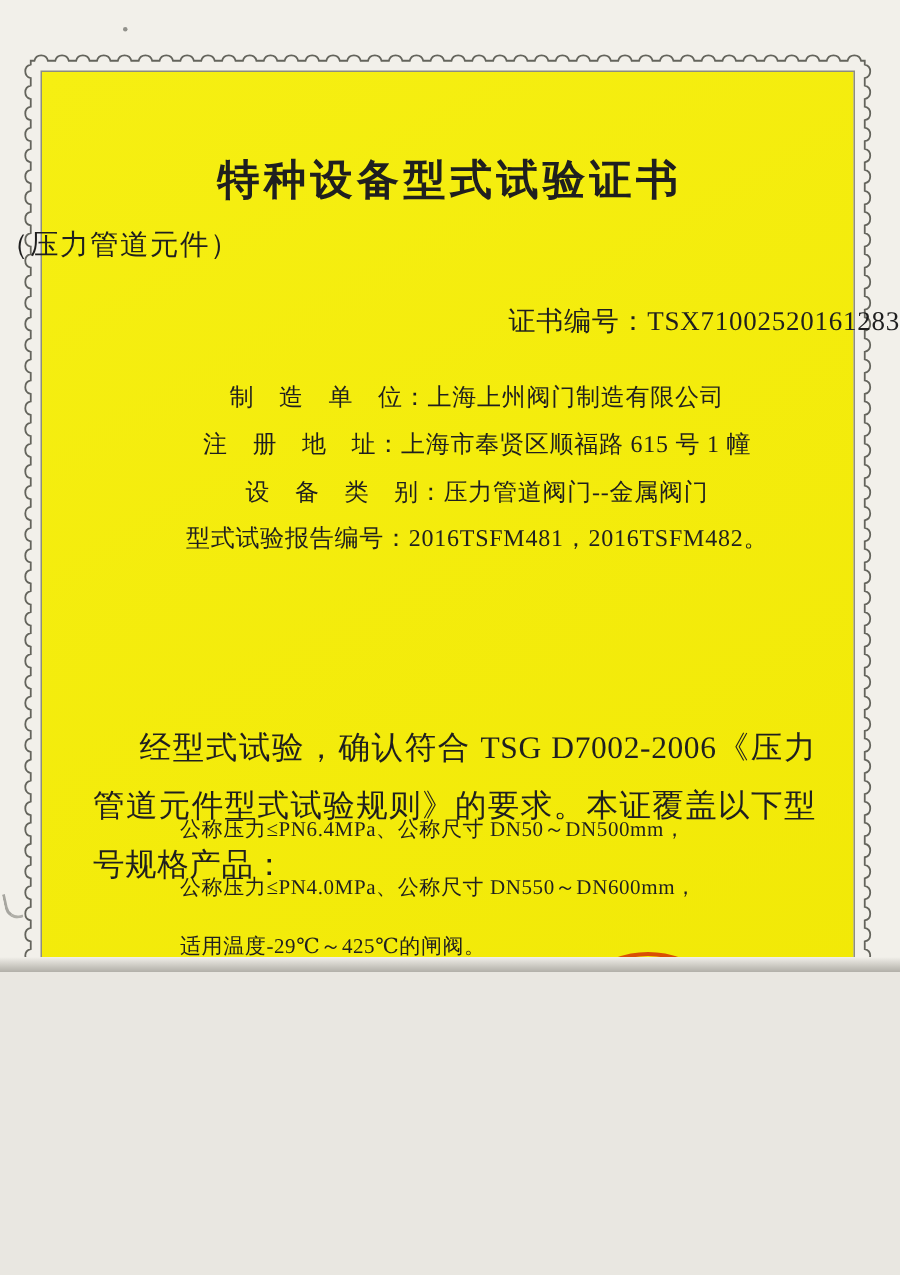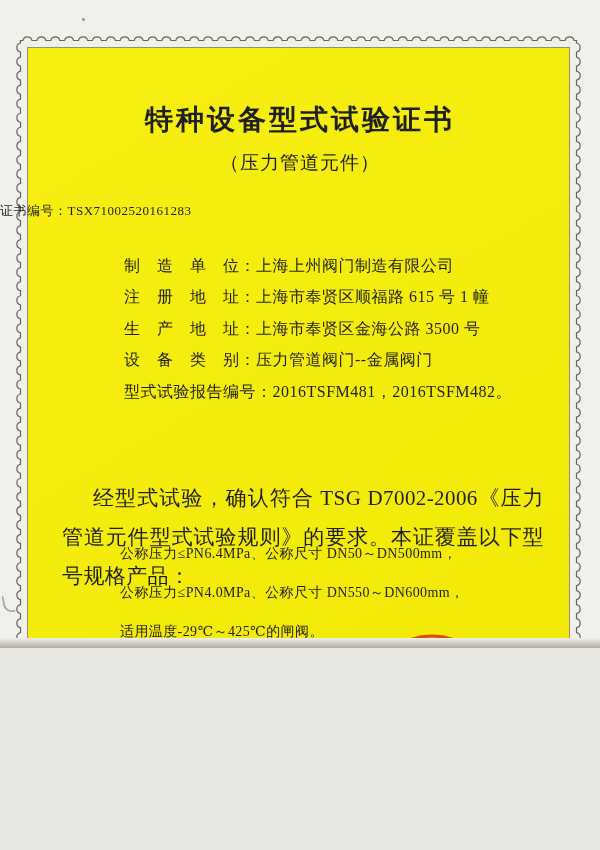--- a/index.html
+++ b/index.html
@@ -20,30 +20,31 @@
     border:1px solid #8d8d80;
     box-sizing:border-box;
   }
   #border-svg{position:absolute;left:0;top:0;width:600px;height:850px;pointer-events:none;}
   .txt{position:absolute;color:var(--ink,#1f1f1f);}
   .title{
     top:101px;left:0;width:600px;text-align:center;
     font-size:28px;font-weight:bold;letter-spacing:3px;
   }
   .subtitle{
-    top:150px;left:0;width:600px;text-align:center;
+    top:150px;left:0;width:600px;text-align:left;
     font-size:19px;letter-spacing:1px;font-weight:500;
   }
   .certno{
-    top:202px;left:0;width:600px;text-align:left;
-    font-size:13px;letter-spacing:.5px;
+    top:202px;left:0;width:600px;text-align:right;
+    font-size:18px;letter-spacing:.5px;
   }
   .info{
     top:250px;left:124px;font-size:16px;line-height:31.4px;
     letter-spacing:.5px;
+    text-align:center;
   }
   .para{
     top:479px;left:62px;width:482px;
     font-size:21px;line-height:39px;text-indent:31px;text-align:justify;
     letter-spacing:.4px;
   }
   .specs{
     top:534px;left:120px;font-size:14px;line-height:39.2px;letter-spacing:.4px;
   }
   .orgs{
@@ -88,21 +89,20 @@
     <path id="scallop-path" fill="none" stroke-width="1.2" d="M 20.5 40.5 l 2.45 0.00 a 4.6 4.6 0 0 1 9.00 0.00 l 2.45 0.00 l 2.45 0.00 a 4.6 4.6 0 0 1 9.00 0.00 l 2.45 0.00 l 2.45 0.00 a 4.6 4.6 0 0 1 9.00 0.00 l 2.45 0.00 l 2.45 0.00 a 4.6 4.6 0 0 1 9.00 0.00 l 2.45 0.00 l 2.45 0.00 a 4.6 4.6 0 0 1 9.00 0.00 l 2.45 0.00 l 2.45 0.00 a 4.6 4.6 0 0 1 9.00 0.00 l 2.45 0.00 l 2.45 0.00 a 4.6 4.6 0 0 1 9.00 0.00 l 2.45 0.00 l 2.45 0.00 a 4.6 4.6 0 0 1 9.00 0.00 l 2.45 0.00 l 2.45 0.00 a 4.6 4.6 0 0 1 9.00 0.00 l 2.45 0.00 l 2.45 0.00 a 4.6 4.6 0 0 1 9.00 0.00 l 2.45 0.00 l 2.45 0.00 a 4.6 4.6 0 0 1 9.00 0.00 l 2.45 0.00 l 2.45 0.00 a 4.6 4.6 0 0 1 9.00 0.00 l 2.45 0.00 l 2.45 0.00 a 4.6 4.6 0 0 1 9.00 0.00 l 2.45 0.00 l 2.45 0.00 a 4.6 4.6 0 0 1 9.00 0.00 l 2.45 0.00 l 2.45 0.00 a 4.6 4.6 0 0 1 9.00 0.00 l 2.45 0.00 l 2.45 0.00 a 4.6 4.6 0 0 1 9.00 0.00 l 2.45 0.00 l 2.45 0.00 a 4.6 4.6 0 0 1 9.00 0.00 l 2.45 0.00 l 2.45 0.00 a 4.6 4.6 0 0 1 9.00 0.00 l 2.45 0.00 l 2.45 0.00 a 4.6 4.6 0 0 1 9.00 0.00 l 2.45 0.00 l 2.45 0.00 a 4.6 4.6 0 0 1 9.00 0.00 l 2.45 0.00 l 2.45 0.00 a 4.6 4.6 0 0 1 9.00 0.00 l 2.45 0.00 l 2.45 0.00 a 4.6 4.6 0 0 1 9.00 0.00 l 2.45 0.00 l 2.45 0.00 a 4.6 4.6 0 0 1 9.00 0.00 l 2.45 0.00 l 2.45 0.00 a 4.6 4.6 0 0 1 9.00 0.00 l 2.45 0.00 l 2.45 0.00 a 4.6 4.6 0 0 1 9.00 0.00 l 2.45 0.00 l 2.45 0.00 a 4.6 4.6 0 0 1 9.00 0.00 l 2.45 0.00 l 2.45 0.00 a 4.6 4.6 0 0 1 9.00 0.00 l 2.45 0.00 l 2.45 0.00 a 4.6 4.6 0 0 1 9.00 0.00 l 2.45 0.00 l 2.45 0.00 a 4.6 4.6 0 0 1 9.00 0.00 l 2.45 0.00 l 2.45 0.00 a 4.6 4.6 0 0 1 9.00 0.00 l 2.45 0.00 l 2.45 0.00 a 4.6 4.6 0 0 1 9.00 0.00 l 2.45 0.00 l 2.45 0.00 a 4.6 4.6 0 0 1 9.00 0.00 l 2.45 0.00 l 2.45 0.00 a 4.6 4.6 0 0 1 9.00 0.00 l 2.45 0.00 l 2.45 0.00 a 4.6 4.6 0 0 1 9.00 0.00 l 2.45 0.00 l 2.45 0.00 a 4.6 4.6 0 0 1 9.00 0.00 l 2.45 0.00 l 2.45 0.00 a 4.6 4.6 0 0 1 9.00 0.00 l 2.45 0.00 l 2.45 0.00 a 4.6 4.6 0 0 1 9.00 0.00 l 2.45 0.00 l 2.45 0.00 a 4.6 4.6 0 0 1 9.00 0.00 l 2.45 0.00 l 2.45 0.00 a 4.6 4.6 0 0 1 9.00 0.00 l 2.45 0.00 l 2.45 0.00 a 4.6 4.6 0 0 1 9.00 0.00 l 2.45 0.00 l 0.00 2.52 a 4.6 4.6 0 0 1 0.00 9.00 l 0.00 2.52 l 0.00 2.52 a 4.6 4.6 0 0 1 0.00 9.00 l 0.00 2.52 l 0.00 2.52 a 4.6 4.6 0 0 1 0.00 9.00 l 0.00 2.52 l 0.00 2.52 a 4.6 4.6 0 0 1 0.00 9.00 l 0.00 2.52 l 0.00 2.52 a 4.6 4.6 0 0 1 0.00 9.00 l 0.00 2.52 l 0.00 2.52 a 4.6 4.6 0 0 1 0.00 9.00 l 0.00 2.52 l 0.00 2.52 a 4.6 4.6 0 0 1 0.00 9.00 l 0.00 2.52 l 0.00 2.52 a 4.6 4.6 0 0 1 0.00 9.00 l 0.00 2.52 l 0.00 2.52 a 4.6 4.6 0 0 1 0.00 9.00 l 0.00 2.52 l 0.00 2.52 a 4.6 4.6 0 0 1 0.00 9.00 l 0.00 2.52 l 0.00 2.52 a 4.6 4.6 0 0 1 0.00 9.00 l 0.00 2.52 l 0.00 2.52 a 4.6 4.6 0 0 1 0.00 9.00 l 0.00 2.52 l 0.00 2.52 a 4.6 4.6 0 0 1 0.00 9.00 l 0.00 2.52 l 0.00 2.52 a 4.6 4.6 0 0 1 0.00 9.00 l 0.00 2.52 l 0.00 2.52 a 4.6 4.6 0 0 1 0.00 9.00 l 0.00 2.52 l 0.00 2.52 a 4.6 4.6 0 0 1 0.00 9.00 l 0.00 2.52 l 0.00 2.52 a 4.6 4.6 0 0 1 0.00 9.00 l 0.00 2.52 l 0.00 2.52 a 4.6 4.6 0 0 1 0.00 9.00 l 0.00 2.52 l 0.00 2.52 a 4.6 4.6 0 0 1 0.00 9.00 l 0.00 2.52 l 0.00 2.52 a 4.6 4.6 0 0 1 0.00 9.00 l 0.00 2.52 l 0.00 2.52 a 4.6 4.6 0 0 1 0.00 9.00 l 0.00 2.52 l 0.00 2.52 a 4.6 4.6 0 0 1 0.00 9.00 l 0.00 2.52 l 0.00 2.52 a 4.6 4.6 0 0 1 0.00 9.00 l 0.00 2.52 l 0.00 2.52 a 4.6 4.6 0 0 1 0.00 9.00 l 0.00 2.52 l 0.00 2.52 a 4.6 4.6 0 0 1 0.00 9.00 l 0.00 2.52 l 0.00 2.52 a 4.6 4.6 0 0 1 0.00 9.00 l 0.00 2.52 l 0.00 2.52 a 4.6 4.6 0 0 1 0.00 9.00 l 0.00 2.52 l 0.00 2.52 a 4.6 4.6 0 0 1 0.00 9.00 l 0.00 2.52 l 0.00 2.52 a 4.6 4.6 0 0 1 0.00 9.00 l 0.00 2.52 l 0.00 2.52 a 4.6 4.6 0 0 1 0.00 9.00 l 0.00 2.52 l 0.00 2.52 a 4.6 4.6 0 0 1 0.00 9.00 l 0.00 2.52 l 0.00 2.52 a 4.6 4.6 0 0 1 0.00 9.00 l 0.00 2.52 l 0.00 2.52 a 4.6 4.6 0 0 1 0.00 9.00 l 0.00 2.52 l 0.00 2.52 a 4.6 4.6 0 0 1 0.00 9.00 l 0.00 2.52 l 0.00 2.52 a 4.6 4.6 0 0 1 0.00 9.00 l 0.00 2.52 l 0.00 2.52 a 4.6 4.6 0 0 1 0.00 9.00 l 0.00 2.52 l 0.00 2.52 a 4.6 4.6 0 0 1 0.00 9.00 l 0.00 2.52 l 0.00 2.52 a 4.6 4.6 0 0 1 0.00 9.00 l 0.00 2.52 l 0.00 2.52 a 4.6 4.6 0 0 1 0.00 9.00 l 0.00 2.52 l 0.00 2.52 a 4.6 4.6 0 0 1 0.00 9.00 l 0.00 2.52 l 0.00 2.52 a 4.6 4.6 0 0 1 0.00 9.00 l 0.00 2.52 l 0.00 2.52 a 4.6 4.6 0 0 1 0.00 9.00 l 0.00 2.52 l 0.00 2.52 a 4.6 4.6 0 0 1 0.00 9.00 l 0.00 2.52 l 0.00 2.52 a 4.6 4.6 0 0 1 0.00 9.00 l 0.00 2.52 l 0.00 2.52 a 4.6 4.6 0 0 1 0.00 9.00 l 0.00 2.52 l 0.00 2.52 a 4.6 4.6 0 0 1 0.00 9.00 l 0.00 2.52 l 0.00 2.52 a 4.6 4.6 0 0 1 0.00 9.00 l 0.00 2.52 l 0.00 2.52 a 4.6 4.6 0 0 1 0.00 9.00 l 0.00 2.52 l 0.00 2.52 a 4.6 4.6 0 0 1 0.00 9.00 l 0.00 2.52 l 0.00 2.52 a 4.6 4.6 0 0 1 0.00 9.00 l 0.00 2.52 l 0.00 2.52 a 4.6 4.6 0 0 1 0.00 9.00 l 0.00 2.52 l 0.00 2.52 a 4.6 4.6 0 0 1 0.00 9.00 l 0.00 2.52 l 0.00 2.52 a 4.6 4.6 0 0 1 0.00 9.00 l 0.00 2.52 l 0.00 2.52 a 4.6 4.6 0 0 1 0.00 9.00 l 0.00 2.52 l 0.00 2.52 a 4.6 4.6 0 0 1 0.00 9.00 l 0.00 2.52 l -2.45 0.00 a 4.6 4.6 0 0 1 -9.00 0.00 l -2.45 0.00 l -2.45 0.00 a 4.6 4.6 0 0 1 -9.00 0.00 l -2.45 0.00 l -2.45 0.00 a 4.6 4.6 0 0 1 -9.00 0.00 l -2.45 0.00 l -2.45 0.00 a 4.6 4.6 0 0 1 -9.00 0.00 l -2.45 0.00 l -2.45 0.00 a 4.6 4.6 0 0 1 -9.00 0.00 l -2.45 0.00 l -2.45 0.00 a 4.6 4.6 0 0 1 -9.00 0.00 l -2.45 0.00 l -2.45 0.00 a 4.6 4.6 0 0 1 -9.00 0.00 l -2.45 0.00 l -2.45 0.00 a 4.6 4.6 0 0 1 -9.00 0.00 l -2.45 0.00 l -2.45 0.00 a 4.6 4.6 0 0 1 -9.00 0.00 l -2.45 0.00 l -2.45 0.00 a 4.6 4.6 0 0 1 -9.00 0.00 l -2.45 0.00 l -2.45 0.00 a 4.6 4.6 0 0 1 -9.00 0.00 l -2.45 0.00 l -2.45 0.00 a 4.6 4.6 0 0 1 -9.00 0.00 l -2.45 0.00 l -2.45 0.00 a 4.6 4.6 0 0 1 -9.00 0.00 l -2.45 0.00 l -2.45 0.00 a 4.6 4.6 0 0 1 -9.00 0.00 l -2.45 0.00 l -2.45 0.00 a 4.6 4.6 0 0 1 -9.00 0.00 l -2.45 0.00 l -2.45 0.00 a 4.6 4.6 0 0 1 -9.00 0.00 l -2.45 0.00 l -2.45 0.00 a 4.6 4.6 0 0 1 -9.00 0.00 l -2.45 0.00 l -2.45 0.00 a 4.6 4.6 0 0 1 -9.00 0.00 l -2.45 0.00 l -2.45 0.00 a 4.6 4.6 0 0 1 -9.00 0.00 l -2.45 0.00 l -2.45 0.00 a 4.6 4.6 0 0 1 -9.00 0.00 l -2.45 0.00 l -2.45 0.00 a 4.6 4.6 0 0 1 -9.00 0.00 l -2.45 0.00 l -2.45 0.00 a 4.6 4.6 0 0 1 -9.00 0.00 l -2.45 0.00 l -2.45 0.00 a 4.6 4.6 0 0 1 -9.00 0.00 l -2.45 0.00 l -2.45 0.00 a 4.6 4.6 0 0 1 -9.00 0.00 l -2.45 0.00 l -2.45 0.00 a 4.6 4.6 0 0 1 -9.00 0.00 l -2.45 0.00 l -2.45 0.00 a 4.6 4.6 0 0 1 -9.00 0.00 l -2.45 0.00 l -2.45 0.00 a 4.6 4.6 0 0 1 -9.00 0.00 l -2.45 0.00 l -2.45 0.00 a 4.6 4.6 0 0 1 -9.00 0.00 l -2.45 0.00 l -2.45 0.00 a 4.6 4.6 0 0 1 -9.00 0.00 l -2.45 0.00 l -2.45 0.00 a 4.6 4.6 0 0 1 -9.00 0.00 l -2.45 0.00 l -2.45 0.00 a 4.6 4.6 0 0 1 -9.00 0.00 l -2.45 0.00 l -2.45 0.00 a 4.6 4.6 0 0 1 -9.00 0.00 l -2.45 0.00 l -2.45 0.00 a 4.6 4.6 0 0 1 -9.00 0.00 l -2.45 0.00 l -2.45 0.00 a 4.6 4.6 0 0 1 -9.00 0.00 l -2.45 0.00 l -2.45 0.00 a 4.6 4.6 0 0 1 -9.00 0.00 l -2.45 0.00 l -2.45 0.00 a 4.6 4.6 0 0 1 -9.00 0.00 l -2.45 0.00 l -2.45 0.00 a 4.6 4.6 0 0 1 -9.00 0.00 l -2.45 0.00 l -2.45 0.00 a 4.6 4.6 0 0 1 -9.00 0.00 l -2.45 0.00 l -2.45 0.00 a 4.6 4.6 0 0 1 -9.00 0.00 l -2.45 0.00 l -2.45 0.00 a 4.6 4.6 0 0 1 -9.00 0.00 l -2.45 0.00 l 0.00 -2.52 a 4.6 4.6 0 0 1 0.00 -9.00 l 0.00 -2.52 l 0.00 -2.52 a 4.6 4.6 0 0 1 0.00 -9.00 l 0.00 -2.52 l 0.00 -2.52 a 4.6 4.6 0 0 1 0.00 -9.00 l 0.00 -2.52 l 0.00 -2.52 a 4.6 4.6 0 0 1 0.00 -9.00 l 0.00 -2.52 l 0.00 -2.52 a 4.6 4.6 0 0 1 0.00 -9.00 l 0.00 -2.52 l 0.00 -2.52 a 4.6 4.6 0 0 1 0.00 -9.00 l 0.00 -2.52 l 0.00 -2.52 a 4.6 4.6 0 0 1 0.00 -9.00 l 0.00 -2.52 l 0.00 -2.52 a 4.6 4.6 0 0 1 0.00 -9.00 l 0.00 -2.52 l 0.00 -2.52 a 4.6 4.6 0 0 1 0.00 -9.00 l 0.00 -2.52 l 0.00 -2.52 a 4.6 4.6 0 0 1 0.00 -9.00 l 0.00 -2.52 l 0.00 -2.52 a 4.6 4.6 0 0 1 0.00 -9.00 l 0.00 -2.52 l 0.00 -2.52 a 4.6 4.6 0 0 1 0.00 -9.00 l 0.00 -2.52 l 0.00 -2.52 a 4.6 4.6 0 0 1 0.00 -9.00 l 0.00 -2.52 l 0.00 -2.52 a 4.6 4.6 0 0 1 0.00 -9.00 l 0.00 -2.52 l 0.00 -2.52 a 4.6 4.6 0 0 1 0.00 -9.00 l 0.00 -2.52 l 0.00 -2.52 a 4.6 4.6 0 0 1 0.00 -9.00 l 0.00 -2.52 l 0.00 -2.52 a 4.6 4.6 0 0 1 0.00 -9.00 l 0.00 -2.52 l 0.00 -2.52 a 4.6 4.6 0 0 1 0.00 -9.00 l 0.00 -2.52 l 0.00 -2.52 a 4.6 4.6 0 0 1 0.00 -9.00 l 0.00 -2.52 l 0.00 -2.52 a 4.6 4.6 0 0 1 0.00 -9.00 l 0.00 -2.52 l 0.00 -2.52 a 4.6 4.6 0 0 1 0.00 -9.00 l 0.00 -2.52 l 0.00 -2.52 a 4.6 4.6 0 0 1 0.00 -9.00 l 0.00 -2.52 l 0.00 -2.52 a 4.6 4.6 0 0 1 0.00 -9.00 l 0.00 -2.52 l 0.00 -2.52 a 4.6 4.6 0 0 1 0.00 -9.00 l 0.00 -2.52 l 0.00 -2.52 a 4.6 4.6 0 0 1 0.00 -9.00 l 0.00 -2.52 l 0.00 -2.52 a 4.6 4.6 0 0 1 0.00 -9.00 l 0.00 -2.52 l 0.00 -2.52 a 4.6 4.6 0 0 1 0.00 -9.00 l 0.00 -2.52 l 0.00 -2.52 a 4.6 4.6 0 0 1 0.00 -9.00 l 0.00 -2.52 l 0.00 -2.52 a 4.6 4.6 0 0 1 0.00 -9.00 l 0.00 -2.52 l 0.00 -2.52 a 4.6 4.6 0 0 1 0.00 -9.00 l 0.00 -2.52 l 0.00 -2.52 a 4.6 4.6 0 0 1 0.00 -9.00 l 0.00 -2.52 l 0.00 -2.52 a 4.6 4.6 0 0 1 0.00 -9.00 l 0.00 -2.52 l 0.00 -2.52 a 4.6 4.6 0 0 1 0.00 -9.00 l 0.00 -2.52 l 0.00 -2.52 a 4.6 4.6 0 0 1 0.00 -9.00 l 0.00 -2.52 l 0.00 -2.52 a 4.6 4.6 0 0 1 0.00 -9.00 l 0.00 -2.52 l 0.00 -2.52 a 4.6 4.6 0 0 1 0.00 -9.00 l 0.00 -2.52 l 0.00 -2.52 a 4.6 4.6 0 0 1 0.00 -9.00 l 0.00 -2.52 l 0.00 -2.52 a 4.6 4.6 0 0 1 0.00 -9.00 l 0.00 -2.52 l 0.00 -2.52 a 4.6 4.6 0 0 1 0.00 -9.00 l 0.00 -2.52 l 0.00 -2.52 a 4.6 4.6 0 0 1 0.00 -9.00 l 0.00 -2.52 l 0.00 -2.52 a 4.6 4.6 0 0 1 0.00 -9.00 l 0.00 -2.52 l 0.00 -2.52 a 4.6 4.6 0 0 1 0.00 -9.00 l 0.00 -2.52 l 0.00 -2.52 a 4.6 4.6 0 0 1 0.00 -9.00 l 0.00 -2.52 l 0.00 -2.52 a 4.6 4.6 0 0 1 0.00 -9.00 l 0.00 -2.52 l 0.00 -2.52 a 4.6 4.6 0 0 1 0.00 -9.00 l 0.00 -2.52 l 0.00 -2.52 a 4.6 4.6 0 0 1 0.00 -9.00 l 0.00 -2.52 l 0.00 -2.52 a 4.6 4.6 0 0 1 0.00 -9.00 l 0.00 -2.52 l 0.00 -2.52 a 4.6 4.6 0 0 1 0.00 -9.00 l 0.00 -2.52 l 0.00 -2.52 a 4.6 4.6 0 0 1 0.00 -9.00 l 0.00 -2.52 l 0.00 -2.52 a 4.6 4.6 0 0 1 0.00 -9.00 l 0.00 -2.52 l 0.00 -2.52 a 4.6 4.6 0 0 1 0.00 -9.00 l 0.00 -2.52 l 0.00 -2.52 a 4.6 4.6 0 0 1 0.00 -9.00 l 0.00 -2.52 l 0.00 -2.52 a 4.6 4.6 0 0 1 0.00 -9.00 l 0.00 -2.52 l 0.00 -2.52 a 4.6 4.6 0 0 1 0.00 -9.00 l 0.00 -2.52 l 0.00 -2.52 a 4.6 4.6 0 0 1 0.00 -9.00 l 0.00 -2.52 Z" stroke="#64645c"></path>
   </svg>
 
   <div class="txt title">特种设备型式试验证书</div>
   <div class="txt subtitle">（压力管道元件）</div>
   <div class="txt certno"><span>证书编号：</span><span>TSX71002520161283</span></div>
 
   <div class="txt info" id="info-rows">
       <div><span>制　造　单　位：</span><span>上海上州阀门制造有限公司</span></div>
       <div><span>注　册　地　址：</span><span>上海市奉贤区顺福路 615 号 1 幢</span></div>
-      <div><span>生　产　地　址：</span><span>上海市奉贤区金海公路 3500 号</span></div>
       <div><span>设　备　类　别：</span><span>压力管道阀门--金属阀门</span></div>
       <div><span>型式试验报告编号：</span><span>2016TSFM481，2016TSFM482。</span></div>
     </div>
 
   <div class="txt para">经型式试验，确认符合 TSG D7002-2006《压力管道元件型式试验规则》的要求。本证覆盖以下型号规格产品：</div>
 
   <div class="txt specs" id="spec-lines">
       <div>公称压力≤PN6.4MPa、公称尺寸 DN50～DN500mm，</div>
       <div>公称压力≤PN4.0MPa、公称尺寸 DN550～DN600mm，</div>
       <div>适用温度-29℃～425℃的闸阀。</div>

